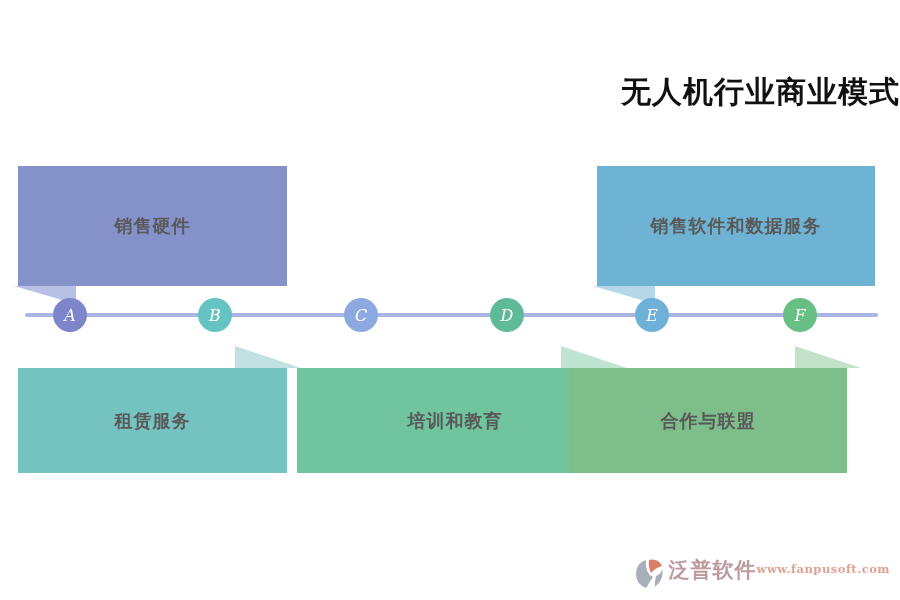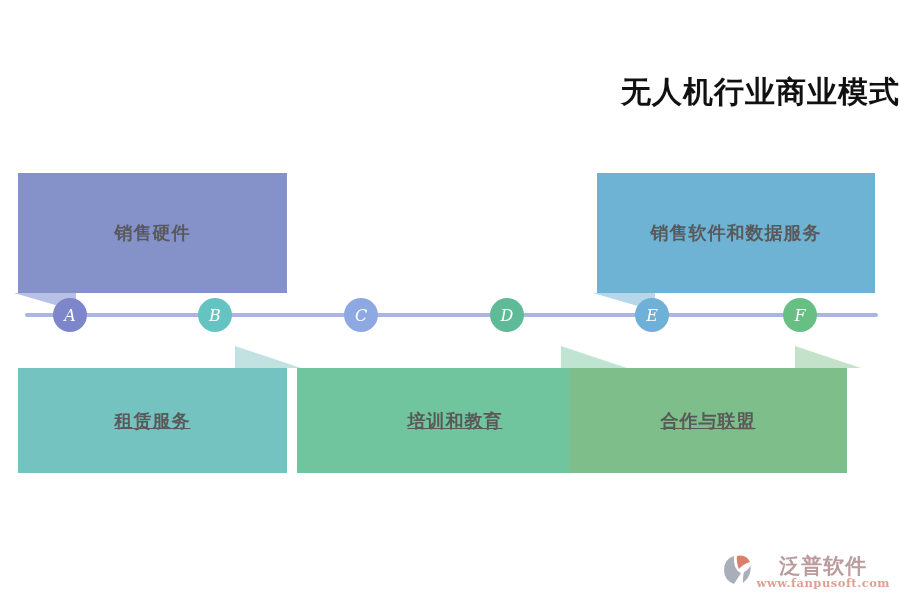--- a/index.html
+++ b/index.html
@@ -31,22 +31,22 @@
   .box {
     position: absolute;
     display: flex;
     align-items: center;
     justify-content: center;
     font-size: 18px;
     font-weight: 700;
     letter-spacing: 1px;
     color: #595959;
   }
-  .box.toprow    { top: 173px; height: 120px; font-family: Liberation Serif, serif; }
-  .box.bottomrow { top: 368px; height: 105px; text-decoration: underline; }
+  .box.toprow    { top: 166px; height: 120px; font-family: Liberation Serif, serif; }
+  .box.bottomrow { top: 368px; height: 105px; }
   .tail {
     position: absolute;
     display: block;
   }
   .tail.tail-down { top: 120px; left: -4px; width: 62px; height: 18px; }
   .tail.tail-up   { top: -22px; right: -14px; width: 66px; height: 22px; }
   .timeline-line {
     position: absolute;
     top: 313px;
     left: 25px;
@@ -72,21 +72,20 @@
     position: absolute;
     right: 10px;
     bottom: 10px;
     display: flex;
     align-items: flex-start;
     gap: 4px;
     opacity: 0.85;
   }
   .watermark .texts {
     display: flex;
-    flex-direction: column;
     align-items: center;
     line-height: 1.1;
   }
   .brand-name {
     font-size: 21px;
     font-weight: bold;
     letter-spacing: 1px;
   }
   .brand-url {
     font-size: 11.5px;

